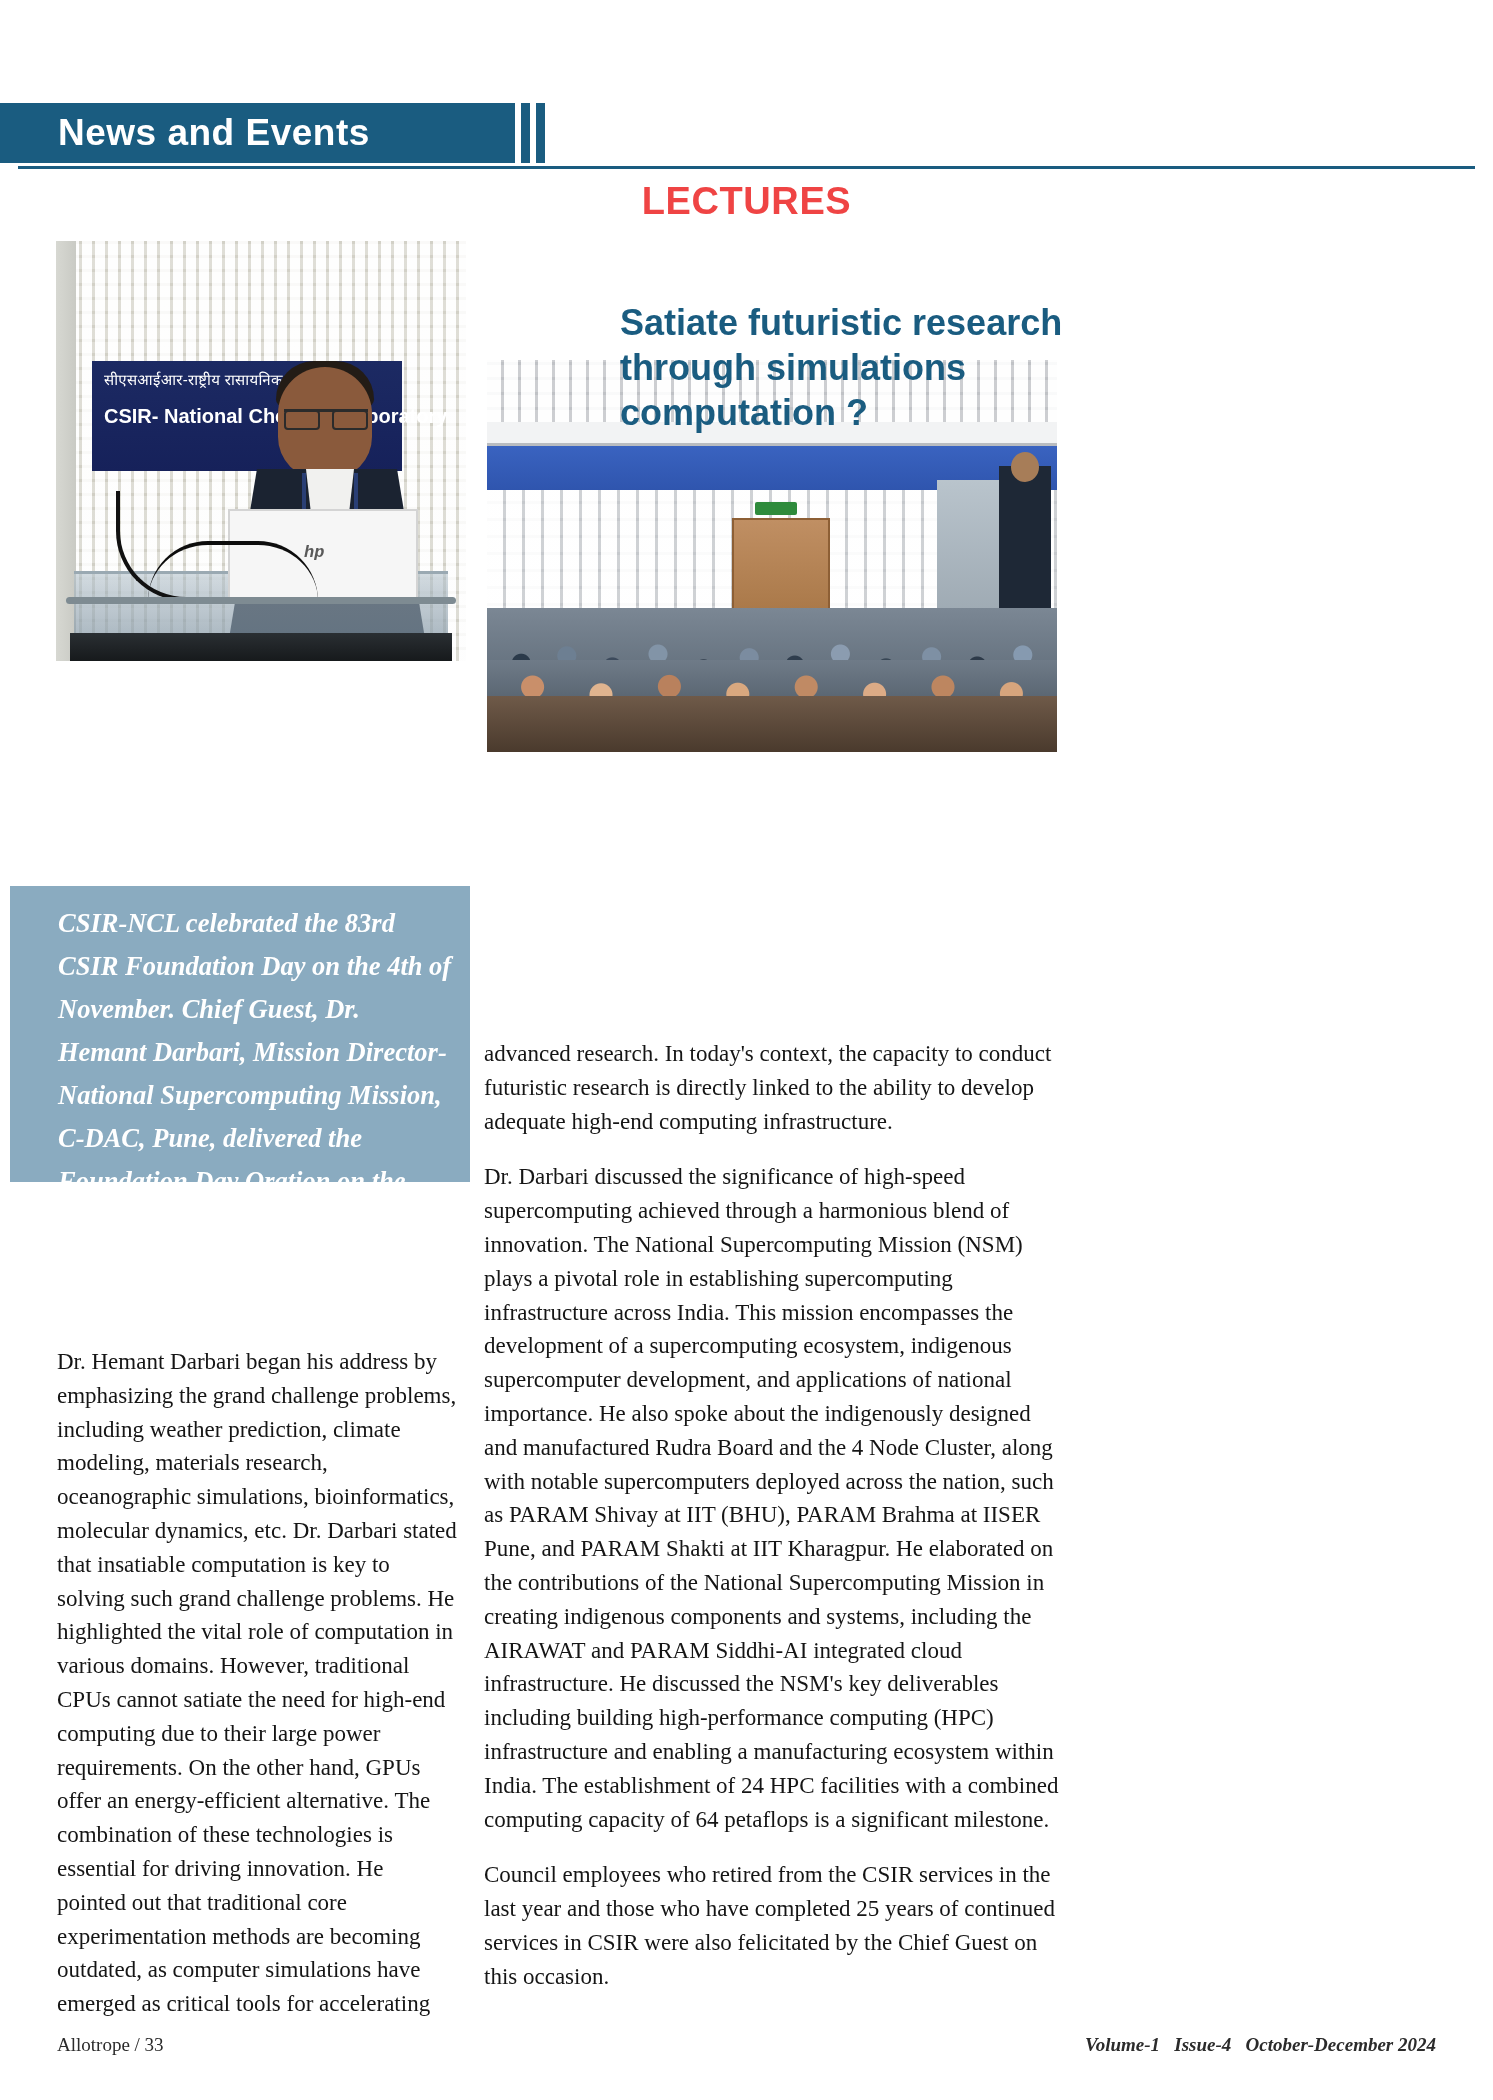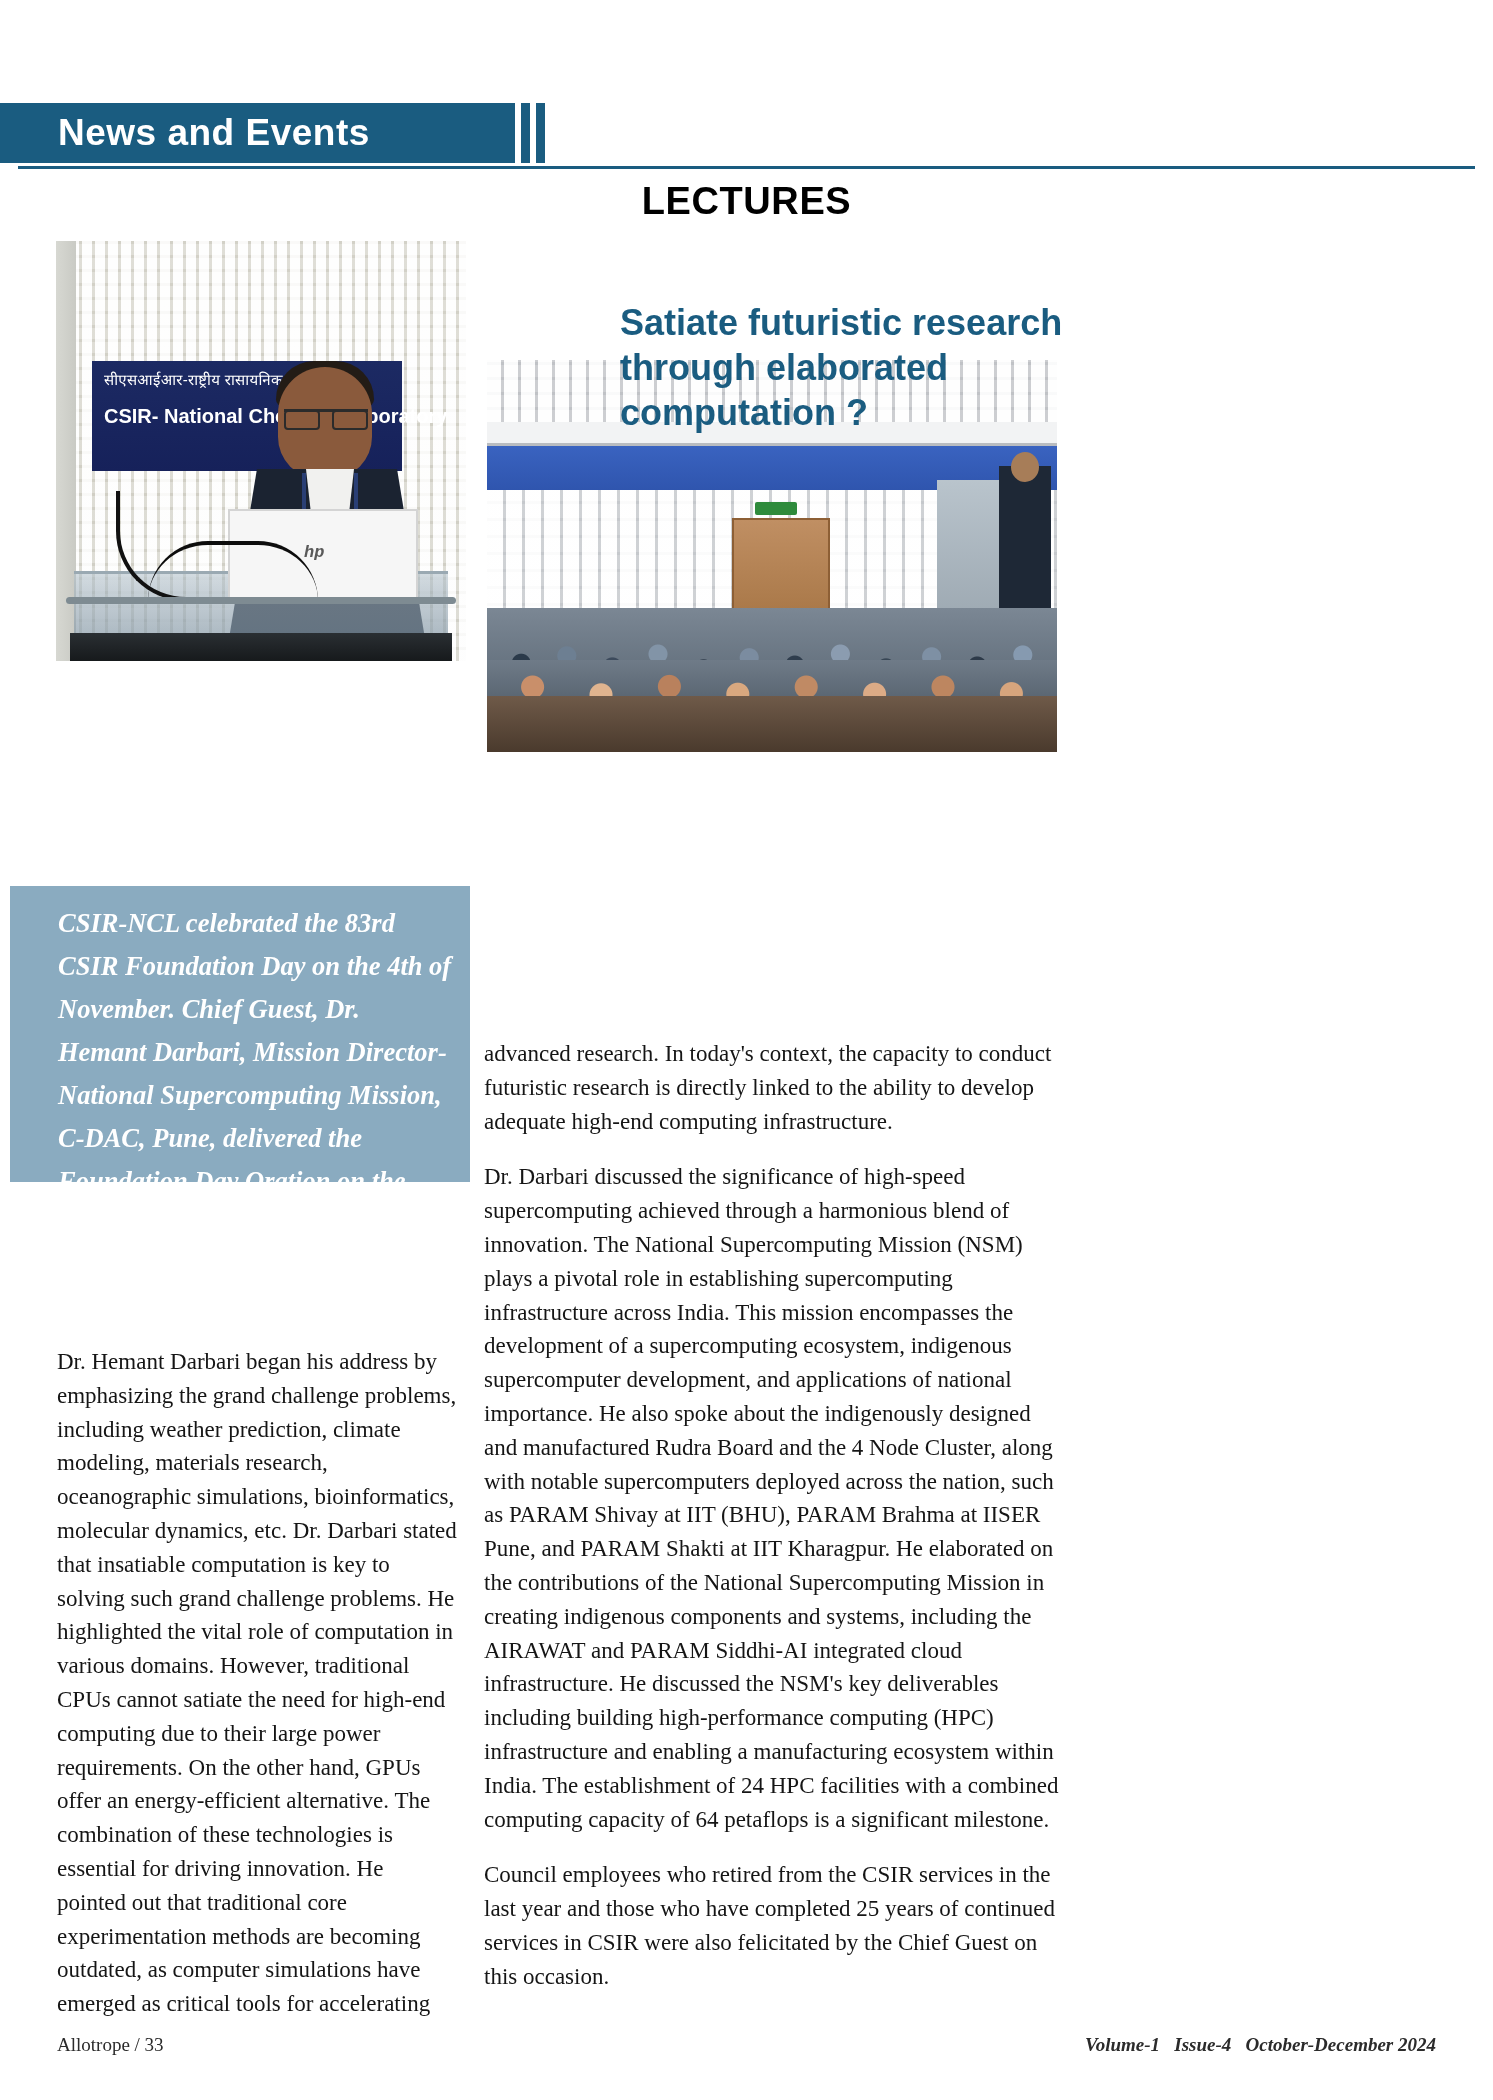--- a/index.html
+++ b/index.html
@@ -41,21 +41,21 @@
     position:absolute; left:18px; top:166px;
     width:1457px; height:3px;
     background:#1a5c80;
   }
 
   
   #section-title {
     position:absolute; left:0; top:180px;
     width:1493px;
     text-align:center;
-    color:#000000;
+    color:#ef4444;
     font-family:"Liberation Sans", sans-serif;
     font-weight:bold;
     font-size:38px;
     letter-spacing:0.6px;
   }
 
   
   #kicker {
     position:absolute; left:57px; top:258px;
     color:#1a5c80;
@@ -307,21 +307,21 @@
 </div>
 <div class="banner-bar" id="banner-bar-1"></div>
 <div class="banner-bar" id="banner-bar-2"></div>
 <div class="banner-bar" id="banner-bar-3"></div>
 <div id="header-rule"></div>
 
 <div id="section-title">LECTURES</div>
 
 <div id="kicker">CSIR Foundation Day lecture</div>
 
-<div id="headline">Satiate futuristic research through elaborated computation ?</div>
+<div id="headline">Satiate futuristic research through simulations computation ?</div>
 
 <div id="photo-speaker">
   <div class="wall"></div>
   <div class="wall-panel"></div>
   <div class="backdrop">
     <div class="hindi">सीएसआईआर-राष्ट्रीय रासायनिक प्रयोगशाला</div>
     <div class="eng">CSIR- National Chemical Laboratory</div>
   </div>
   <div class="hair"></div>
   <div class="head"></div>

